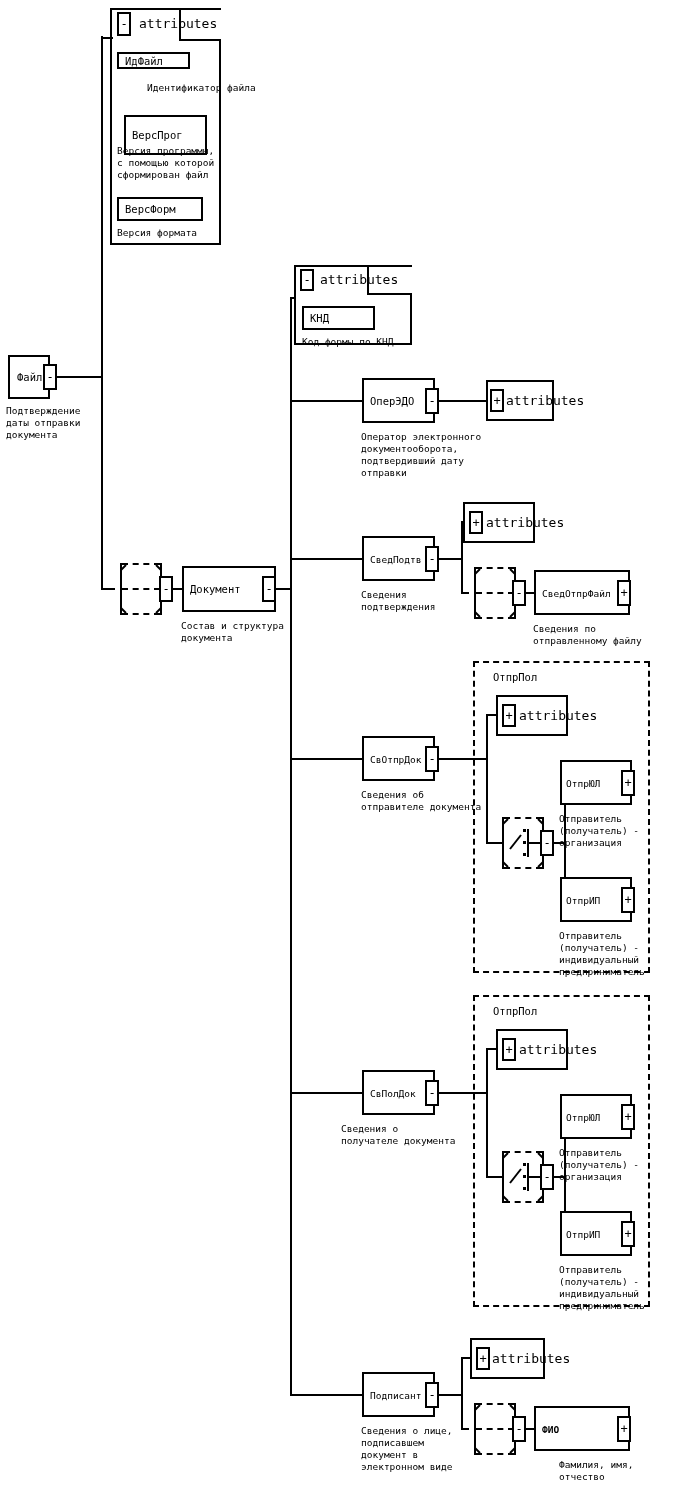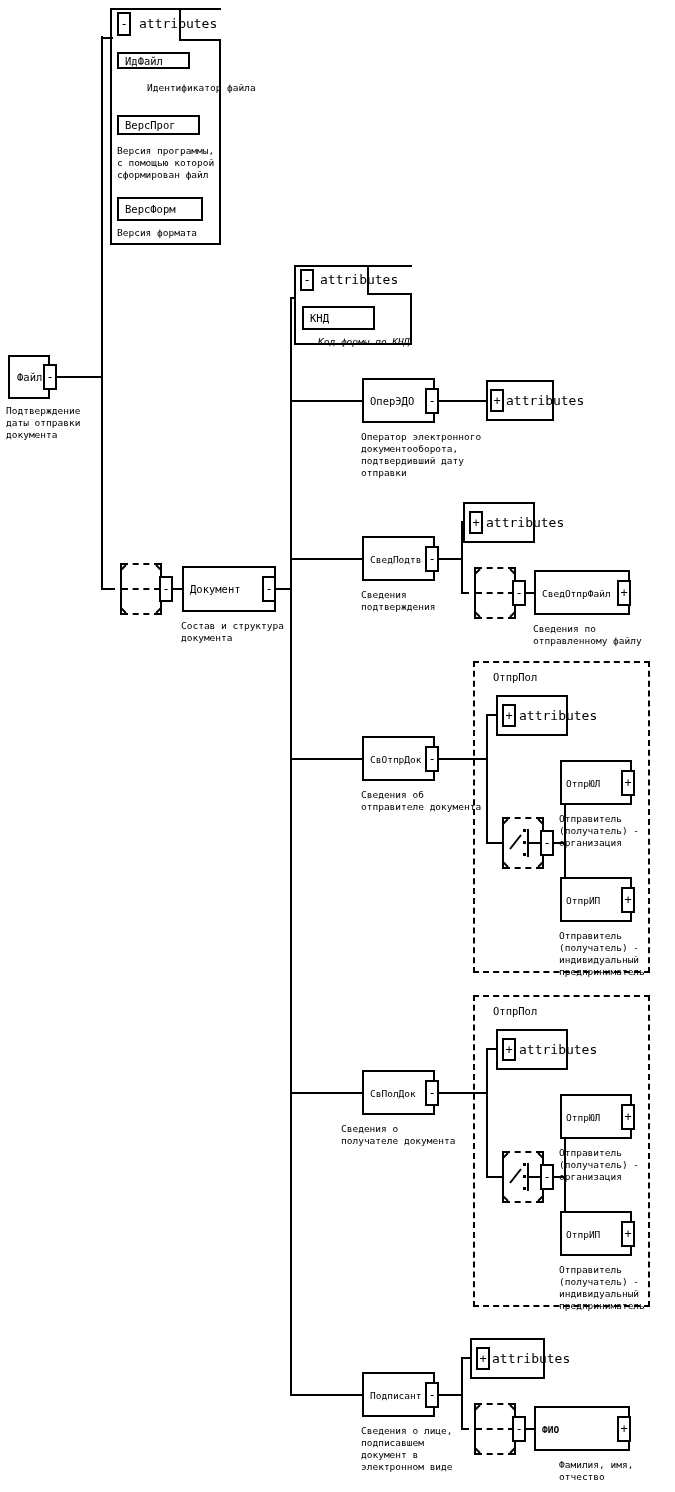--- a/index.html
+++ b/index.html
@@ -53,21 +53,21 @@
   <div class="tgl" style="left:117px;top:12px;height:24px;">
       <span>-</span>
     </div>
   <div class="atxt" style="left:139px;top:18px;">attributes</div>
 
   <div class="box" style="left:117px;top:52px;width:73px;height:17px;">
     <span class="lbl">ИдФайл</span>
   </div>
   <div class="cap" style="left:127px;top:82px;margin-left:20px;">Идентификатор файла</div>
 
-  <div class="box" style="left:117px;top:115px;width:83px;height:20px;">
+  <div class="box" style="left:124px;top:115px;width:83px;height:40px;">
     <span class="lbl">ВерсПрог</span>
   </div>
   <div class="cap" style="left:117px;top:145px;">Версия программы,
 с помощью которой
 сформирован файл</div>
 
   <div class="box" style="left:117px;top:197px;width:86px;height:24px;">
     <span class="lbl">ВерсФорм</span>
   </div>
   <div class="cap" style="left:117px;top:227px;">Версия формата</div>
@@ -125,21 +125,21 @@
   <div class="h" style="left:367px;top:293px;width:45px;"></div>
 
   <div class="tgl" style="left:300px;top:269px;height:22px;">
       <span>-</span>
     </div>
   <div class="atxt" style="left:320px;top:274px;">attributes</div>
 
   <div class="box" style="left:302px;top:306px;width:73px;height:24px;">
     <span class="lbl">КНД</span>
   </div>
-  <div class="cap" style="left:318px;top:336px;font-style:italic;">Код формы по КНД</div>
+  <div class="cap" style="left:302px;top:336px;">Код формы по КНД</div>
 
   <div class="h" style="left:290px;top:297px;width:6px;"></div>
 
   <div class="h" style="left:290px;top:400px;width:74px;"></div>
   <div class="box" style="left:362px;top:378px;width:73px;height:45px;">
     <span class="lbl">ОперЭДО</span>
   </div>
   <div class="hnd" style="left:425px;top:388px;">
       <span>-</span>
     </div>

